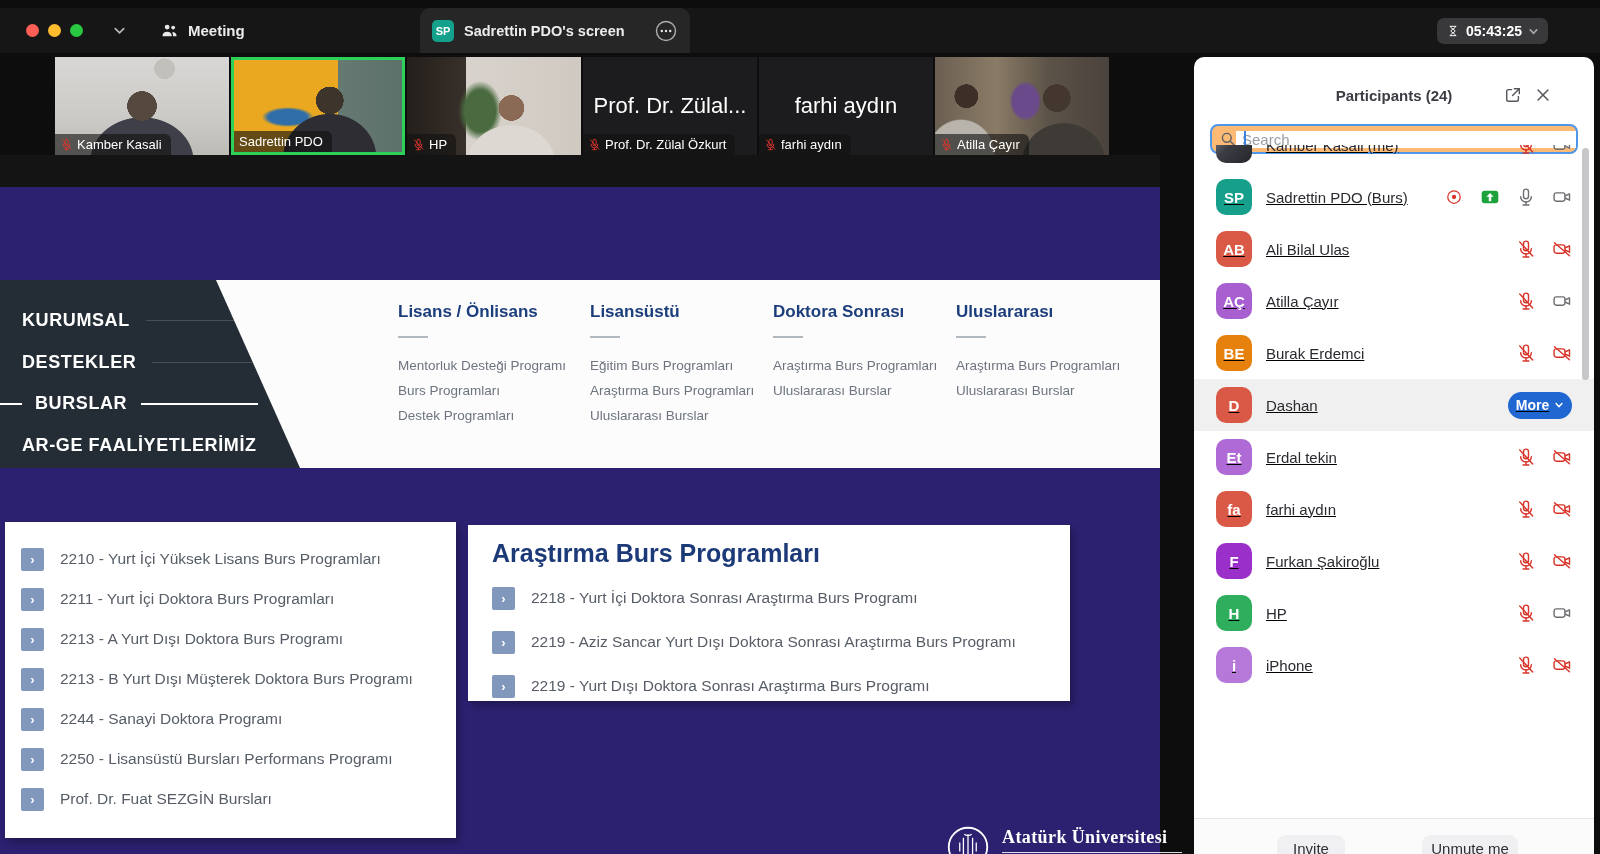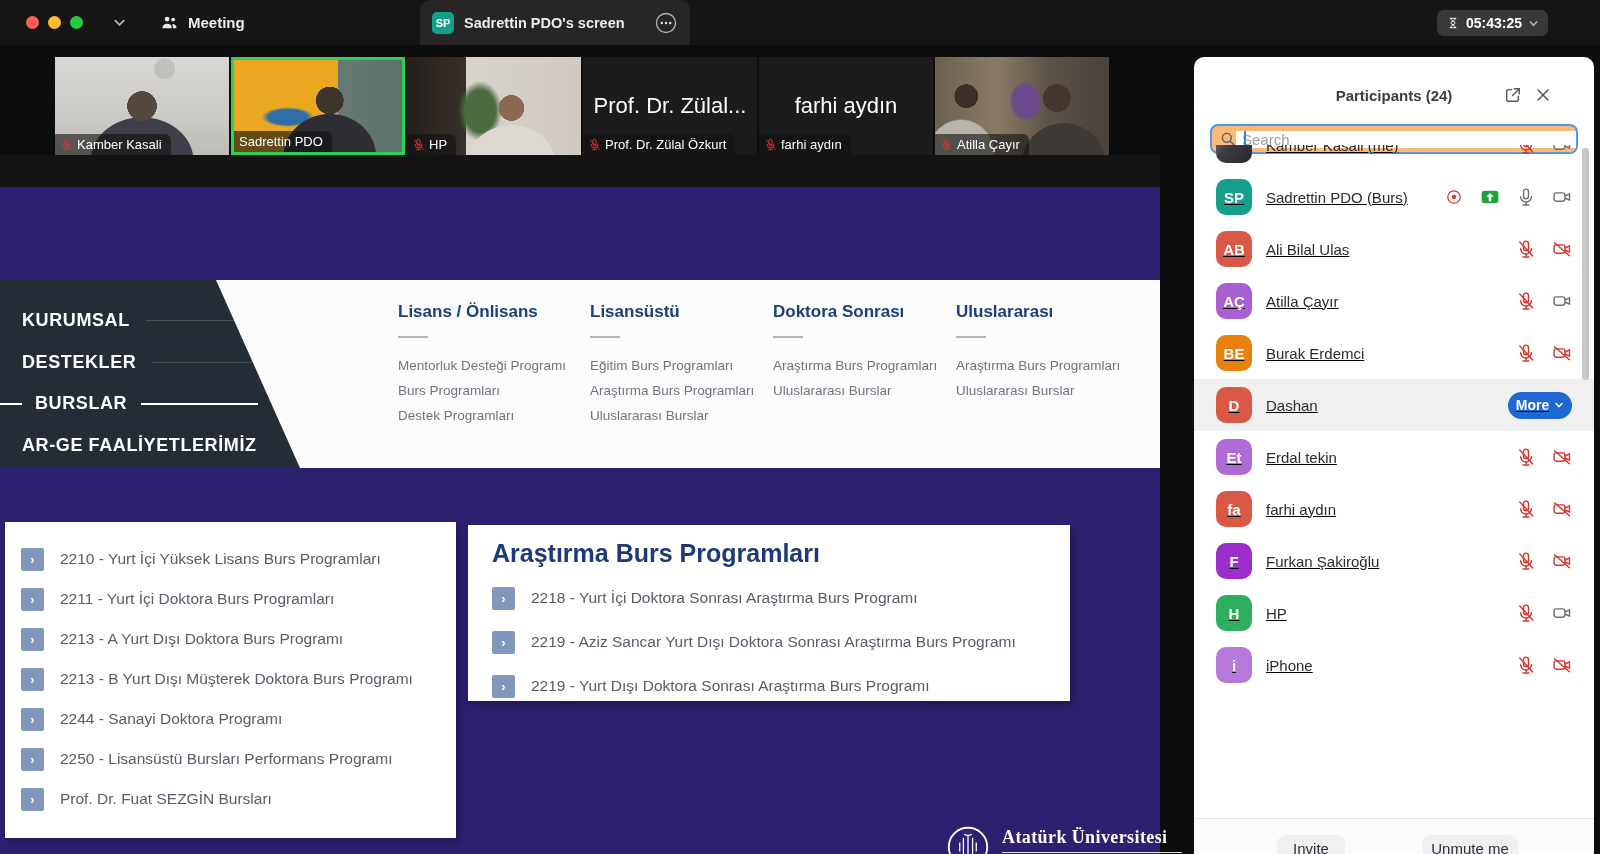--- a/index.html
+++ b/index.html
@@ -1,20 +1,20 @@
 <!DOCTYPE html>
 <html><head>
 <meta charset="utf-8">
 <style>
   * { margin:0; padding:0; box-sizing:border-box; }
   html,body { width:1600px; height:854px; overflow:hidden; background:#0d0d0d;
               font-family:"Liberation Sans", sans-serif; }
 
   
-  #topbar { position:absolute; left:0; top:0; width:1600px; height:45px; background:#161616; }
+  #topbar { position:absolute; left:0; top:8px; width:1600px; height:45px; background:#161616; }
   .tl { position:absolute; top:16px; width:13px; height:13px; border-radius:50%; }
   #tl-close{ left:26px; background:#ff5f57; } #tl-min{ left:48px; background:#febc2e; } #tl-zoom{ left:70px; background:#28c840; }
   #win-chevron{ position:absolute; left:112px; top:15px; width:15px; height:15px; color:#b9b9b9; }
   .toptab { position:absolute; top:0; height:45px; display:flex; align-items:center; color:#ececec; }
   #tab-meeting { left:160px; gap:9px; }
   #tab-meeting .lbl { font-size:15px; font-weight:700; }
   #tab-screen { left:420px; width:270px; background:#262626; border-radius:10px 10px 0 0; padding:0 12px; gap:10px; }
   #tab-screen .lbl { font-size:14.5px; font-weight:700; white-space:nowrap; }
   .sp-badge { width:22px; height:22px; border-radius:5px; background:#13a18c; color:#fff; font-size:11px; font-weight:700;
               display:flex; align-items:center; justify-content:center; flex:0 0 auto; }

